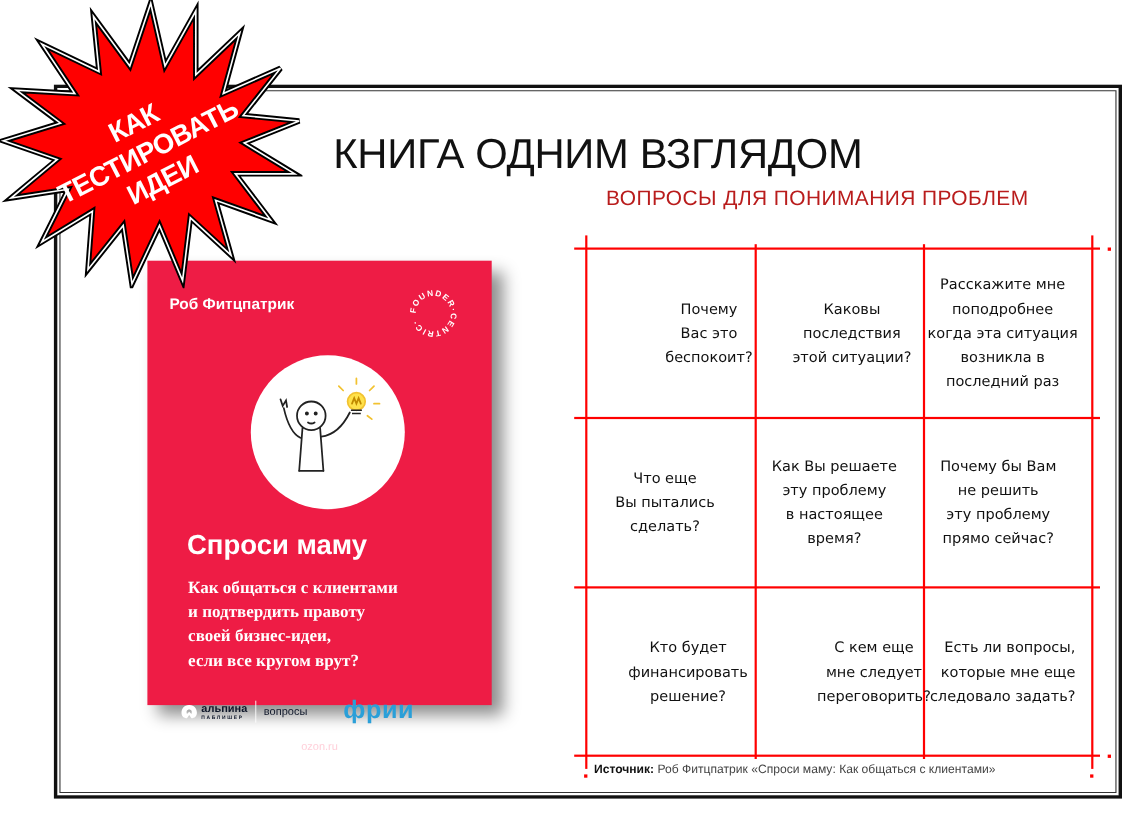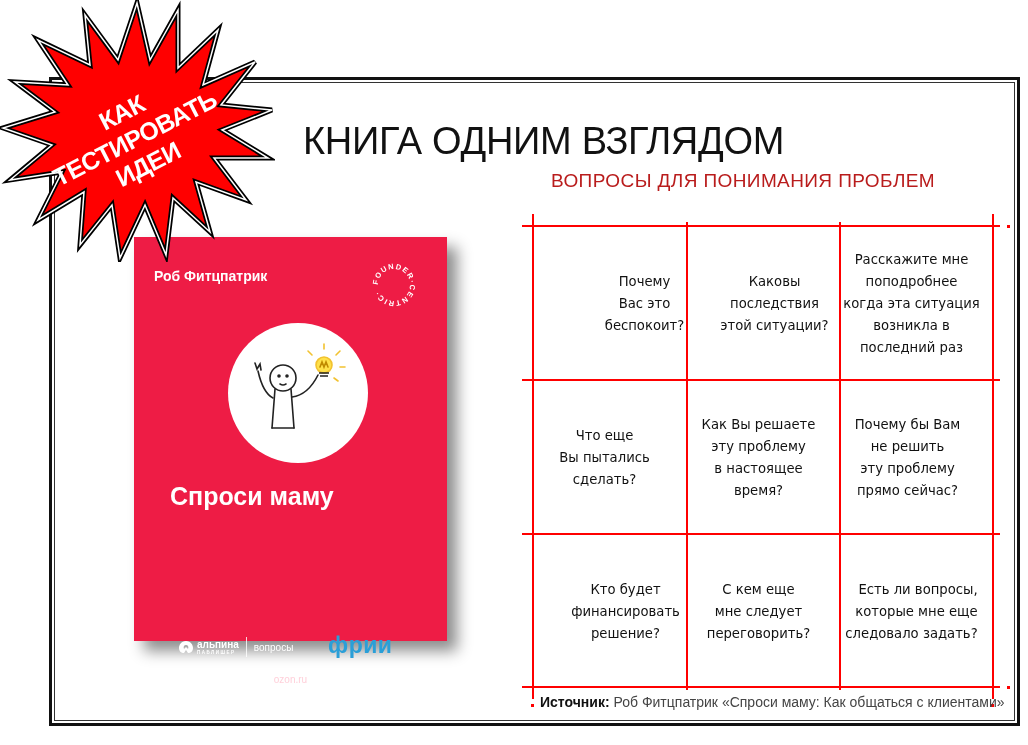--- a/index.html
+++ b/index.html
@@ -7,34 +7,34 @@
   .frame { position:absolute; left:49px; top:77px; width:971px; height:649px; border:3px solid #111; box-shadow: inset 0 0 0 2px #fff, inset 0 0 0 3px #333; box-sizing:border-box; }
   .title { position:absolute; left:303px; top:120px; font-size:38px; color:#111; letter-spacing:-0.3px; white-space:nowrap; }
   .subtitle { position:absolute; left:551px; top:170px; font-size:19px; color:#b91c1c; letter-spacing:0.4px; white-space:nowrap; font-weight:300; }
 
   .book { position:absolute; left:134px; top:237px; width:313px; height:404px; background:#ee1c45; box-shadow: 10px 10px 14px rgba(0,0,0,0.45); }
   .book .author { position:absolute; left:20px; top:31px; color:#fff; font-weight:bold; font-size:14px; }
   .book .fc-logo { position:absolute; left:236px; top:24px; width:48px; height:48px; }
   .book .circle { position:absolute; left:94px; top:86px; width:140px; height:140px; border-radius:50%; background:#fff; }
   .book .btitle { position:absolute; left:36px; top:245px; color:#fff; font-weight:bold; font-size:25px; white-space:nowrap; }
   .book .bsub { position:absolute; left:37px; top:287px; color:#fff; font-family:"Liberation Serif", serif; font-weight:bold; font-size:15.5px; line-height:22px; }
-  .book .publisher { position:absolute; left:44px; top:400px; display:flex; align-items:center; color:#ffffff; }
+  .book .publisher { position:absolute; left:30px; top:400px; display:flex; align-items:center; color:#0f172a; }
   .book .pub-name { font-size:10px; font-weight:bold; line-height:10px; }
   .book .pub-small { font-size:4.5px; letter-spacing:1.5px; font-weight:bold; }
   .book .pub-sep { width:1px; height:20px; background:#fff; opacity:0.8; margin:0 7px; }
   .book .pub-biz { font-size:10px; }
-  .book .frii { position:absolute; left:178px; top:395px; color:#2a9fd8; font-size:23px; font-weight:bold; letter-spacing:0.5px;margin-left:16px; }
+  .book .frii { position:absolute; left:178px; top:395px; color:#2a9fd8; font-size:23px; font-weight:bold; letter-spacing:0.5px; }
   .book .ozon { position:absolute; left:0; width:100%; top:437px; text-align:center; color:#ffd0da; font-size:10px; }
 
   .grid-area { position:absolute; left:0; top:0; width:1028px; height:745px; pointer-events:none; }
   .hline { position:absolute; height:2px; background:#ff0000; }
   .vline { position:absolute; width:2px; background:#ff0000; }
   .dot { position:absolute; width:3px; height:3px; background:#ff0000; }
   .cell { position:absolute; width:141px; height:153px; display:flex; align-items:center; justify-content:center; text-align:center; font-family:"DejaVu Sans", sans-serif; font-size:13.2px; line-height:22px; color:#111; white-space:pre-line; }
-  .source { position:absolute; left:540px; top:694px; font-size:14px; color:#444; white-space:nowrap; }
+  .source { position:absolute; left:540px; top:694px; font-size:11px; color:#444; white-space:nowrap; }
   .source b { color:#111; }
 
   .burst { position:absolute; left:0; top:0; width:275px; height:262px; }
   .burst-text { position:absolute; left:40px; top:95px; width:190px; transform:rotate(-27deg); transform-origin:center; text-align:center; color:#fff; font-weight:bold; font-size:25px; line-height:29px; letter-spacing:-0.5px; }
 </style>
 </head>
 <body>
 
 <div class="frame"></div>
 
@@ -64,20 +64,26 @@
       </g>
       <g stroke="#f2c230" stroke-width="1.6" fill="none" stroke-linecap="round">
         <circle cx="96" cy="42" r="8" fill="#ffe14a"></circle>
         <path d="M92 44 l2 -5 l2 5 l2 -5 l2 5" stroke="#c08a00"></path>
         <path d="M96 26 v-5 M108 32 l4 -4 M112 44 h5 M84 32 l-4 -4 M106 55 l4 3"></path>
       </g>
       <path d="M91 50 h10 M92 53 h8" stroke="#222" stroke-width="1.4"></path>
     </svg>
   </div>
   <div class="btitle">Спроси маму</div>
+  <div class="bsub">
+    <div>Как общаться с клиентами</div>
+    <div>и подтвердить правоту</div>
+    <div>своей бизнес-идеи,</div>
+    <div>если все кругом врут?</div>
+  </div>
   <div class="publisher">
     <svg width="16" height="14" viewBox="0 0 16 14">
         <path d="M8 1 C3 1 1 5 1 8 C1 11 3 13 6 13 L8 10 L10 13 C13 13 15 11 15 8 C15 5 13 1 8 1 Z M8 5 C10 5 11 7 10 9 L8 7 L6 9 C5 7 6 5 8 5Z" fill="#fff"></path>
       </svg>
     <div style="margin-left:3px">
       <div class="pub-name">альпина</div>
       <div class="pub-small">ПАБЛИШЕР</div>
     </div>
     <div class="pub-sep"></div>
     <div class="pub-biz">вопросы</div>
@@ -118,21 +124,21 @@
 эту проблему
 в настоящее
 время?</div>
   <div class="cell" style="left:805px; top:381px;margin-left:32px;">Почему бы Вам
 не решить
 эту проблему
 прямо сейчас?</div>
   <div class="cell" style="left:534px; top:535px;margin-left:21px;">Кто будет
 финансировать
 решение?</div>
-  <div class="cell" style="left:688px; top:535px;">С кем еще
+  <div class="cell" style="left:724px; top:535px;">С кем еще
 мне следует
 переговорить?</div>
   <div class="cell" style="left:841px; top:535px;text-align:right;">Есть ли вопросы,
 которые мне еще
 следовало задать?</div>
 </div>
 
 <div class="source"><b>Источник:</b><span> Роб Фитцпатрик «Спроси маму: Как общаться с клиентами»</span></div>
 
 <svg class="burst" viewBox="0 0 275 262">

